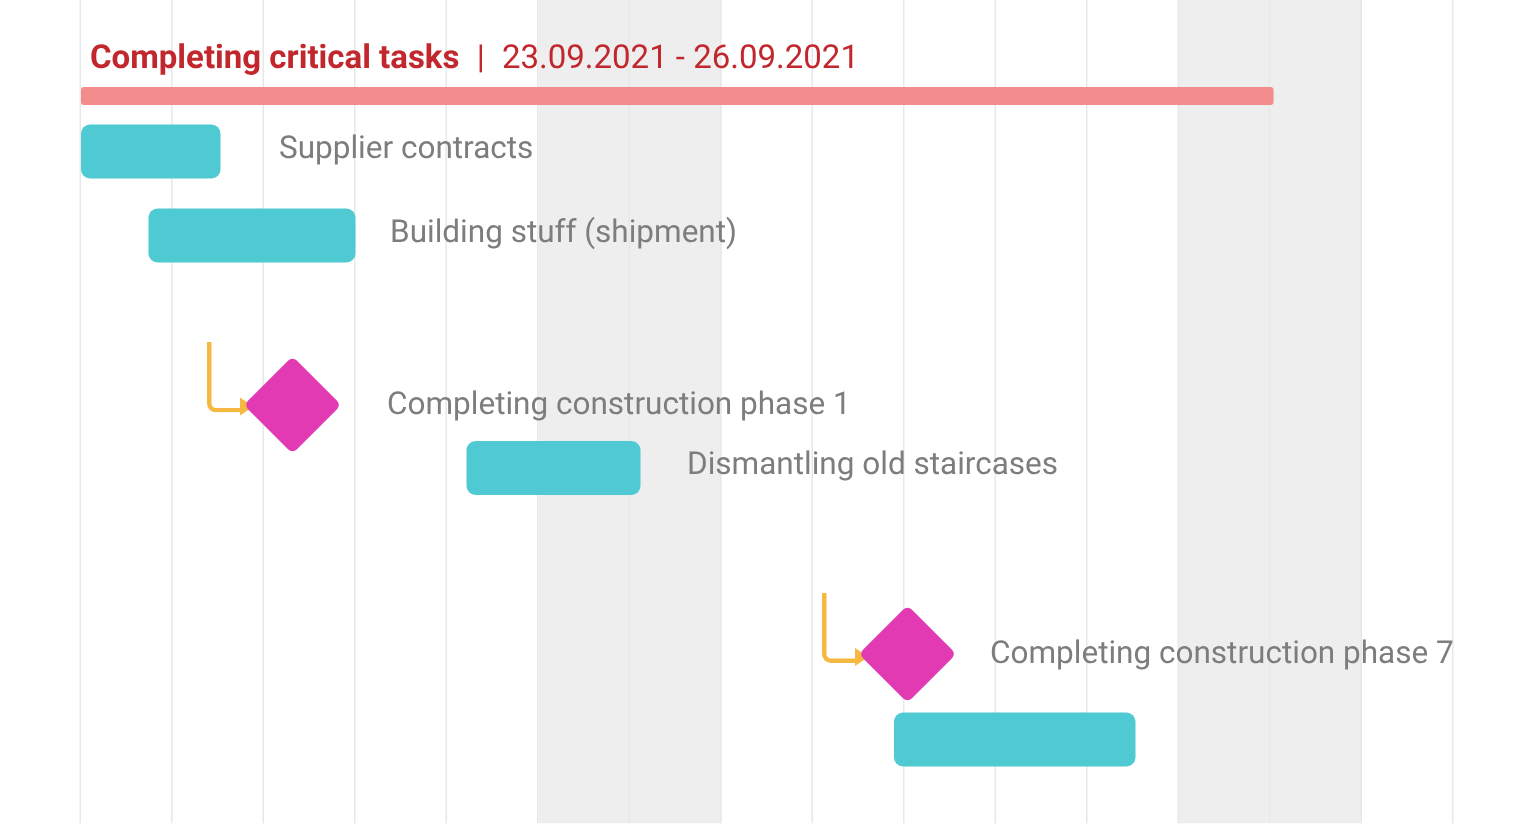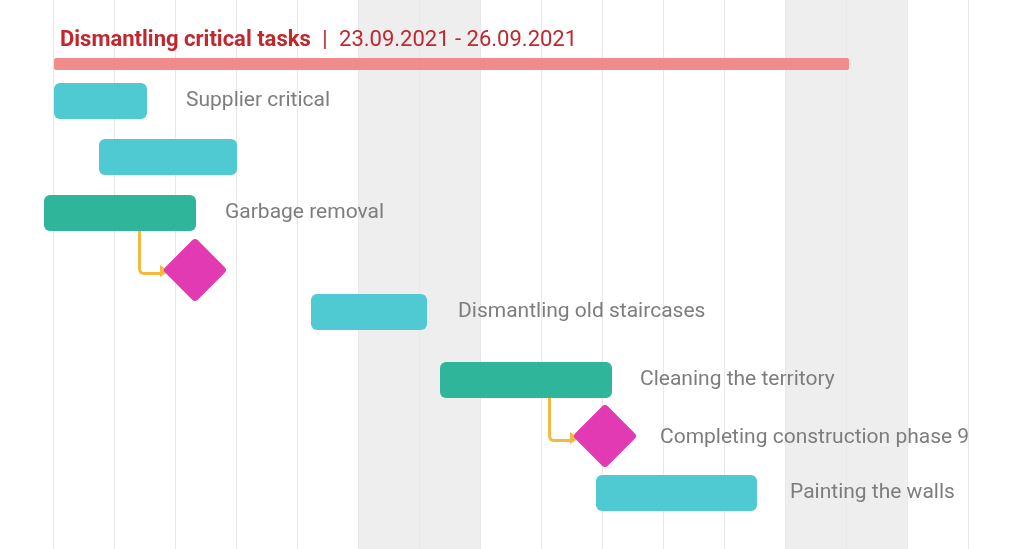--- a/index.html
+++ b/index.html
@@ -44,59 +44,52 @@
     <div class="grid-col" style="width:61px"></div>
     <div class="grid-col" style="width:61px"></div>
     <div class="grid-col" style="width:61px"></div>
     <div class="grid-col" style="width:61px"></div>
     <div class="grid-col wk" style="width:61px"></div>
     <div class="grid-col wk" style="width:61px"></div>
     <div class="grid-col" style="width:61px"></div>
   </div>
 
   <div class="title-row">
-    <span class="title-name">Dismantling critical tasks</span>
+    <span class="title-name">Completing critical tasks</span>
     <span class="title-sep">|</span>
     <span class="title-dates">23.09.2021 - 26.09.2021</span>
   </div>
   <div class="title-bar" style="width:795px"></div>
 
   <div class="task-row" style="top:83px">
     <div class="task-bar cyan" style="left:54px;width:93px"></div>
-    <div class="task-label" style="left:186px">Supplier critical</div>
+    <div class="task-label" style="left:186px">Supplier contracts</div>
   </div>
 
   <div class="task-row" style="top:139px">
     <div class="task-bar cyan" style="left:99px;width:138px"></div>
+    <div class="task-label" style="left:260px">Building stuff (shipment)</div>
   </div>
 
-  <div class="task-row" style="top:195px">
-    <div class="task-bar green" style="left:44px;width:152px"></div>
-    <div class="task-label" style="left:225px">Garbage removal</div>
-  </div>
 
   <div class="conn" style="left:138px;top:228px;width:22px;height:44px;border-bottom-left-radius:6px"></div>
   <div class="conn-arrow" style="left:160px;top:265px"></div>
 
   <div class="milestone" style="left:172px;top:247px"></div>
+  <div class="task-label" style="left:258px;top:258px;position:absolute;z-index:6">Completing construction phase 1</div>
 
   <div class="task-row" style="top:294px">
     <div class="task-bar cyan" style="left:311px;width:116px"></div>
     <div class="task-label" style="left:458px">Dismantling old staircases</div>
   </div>
 
-  <div class="task-row" style="top:362px">
-    <div class="task-bar green" style="left:440px;width:172px"></div>
-    <div class="task-label" style="left:640px">Cleaning the territory</div>
-  </div>
 
   <div class="conn" style="left:548px;top:395px;width:22px;height:44px;border-bottom-left-radius:6px"></div>
   <div class="conn-arrow" style="left:570px;top:432px"></div>
 
   <div class="milestone" style="left:582px;top:413px"></div>
-  <div class="task-label" style="left:660px;top:424px;position:absolute;z-index:6">Completing construction phase 9</div>
+  <div class="task-label" style="left:660px;top:424px;position:absolute;z-index:6">Completing construction phase 7</div>
 
   <div class="task-row" style="top:475px">
     <div class="task-bar cyan" style="left:596px;width:161px"></div>
-    <div class="task-label" style="left:790px">Painting the walls</div>
   </div>
 
 </div>
 
 </body></html>

